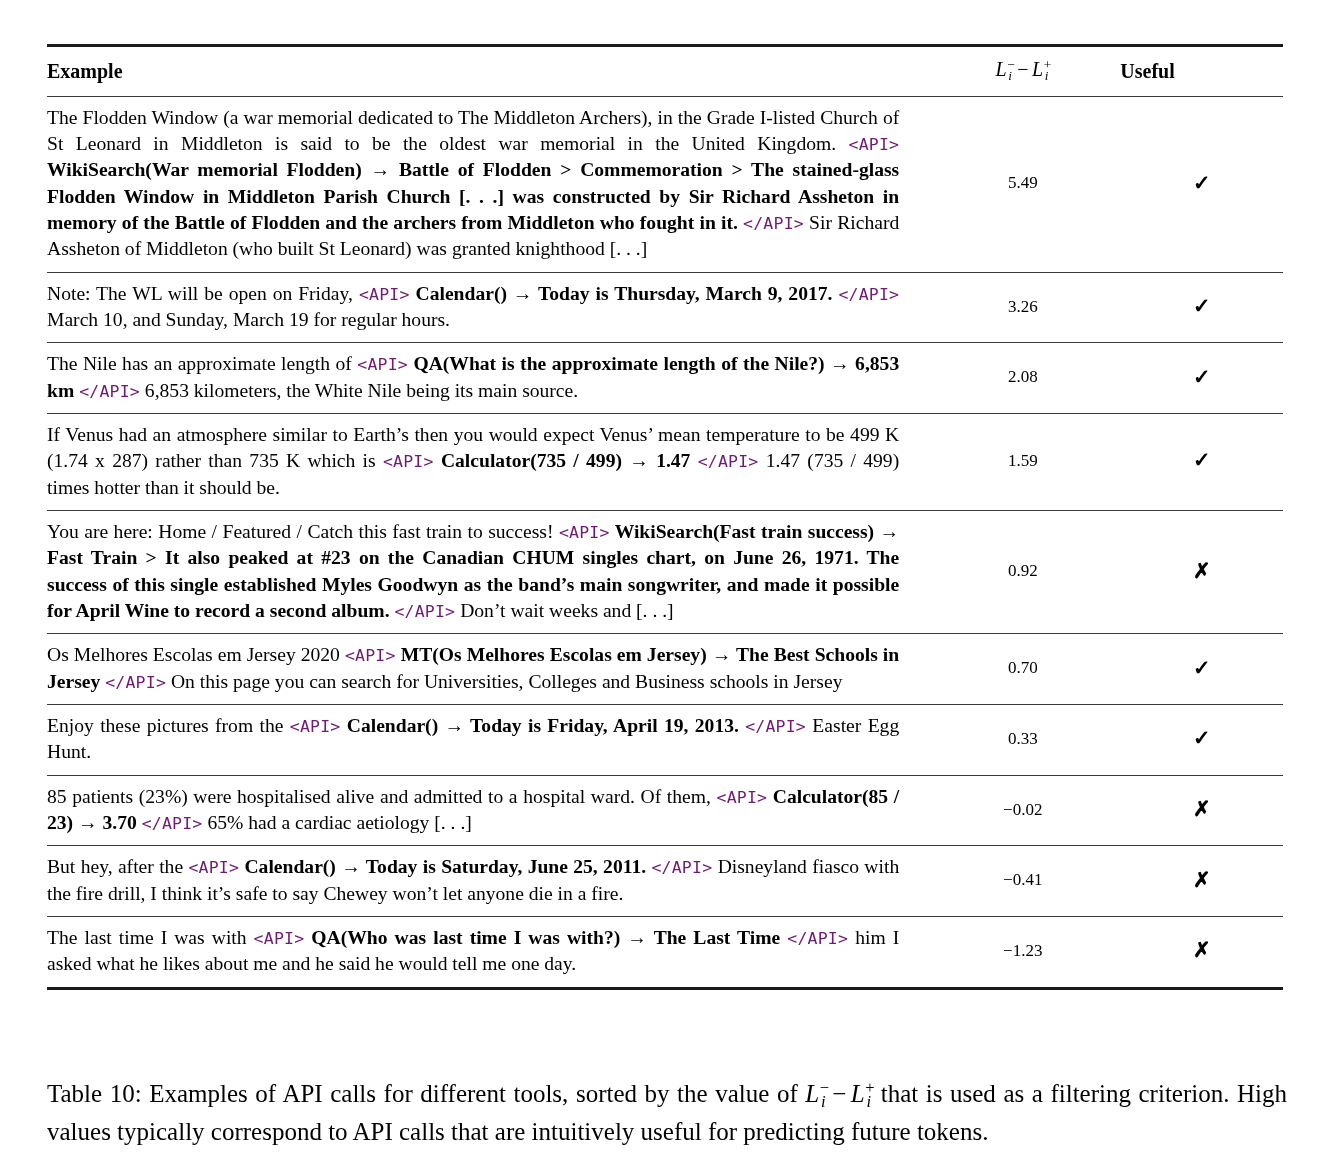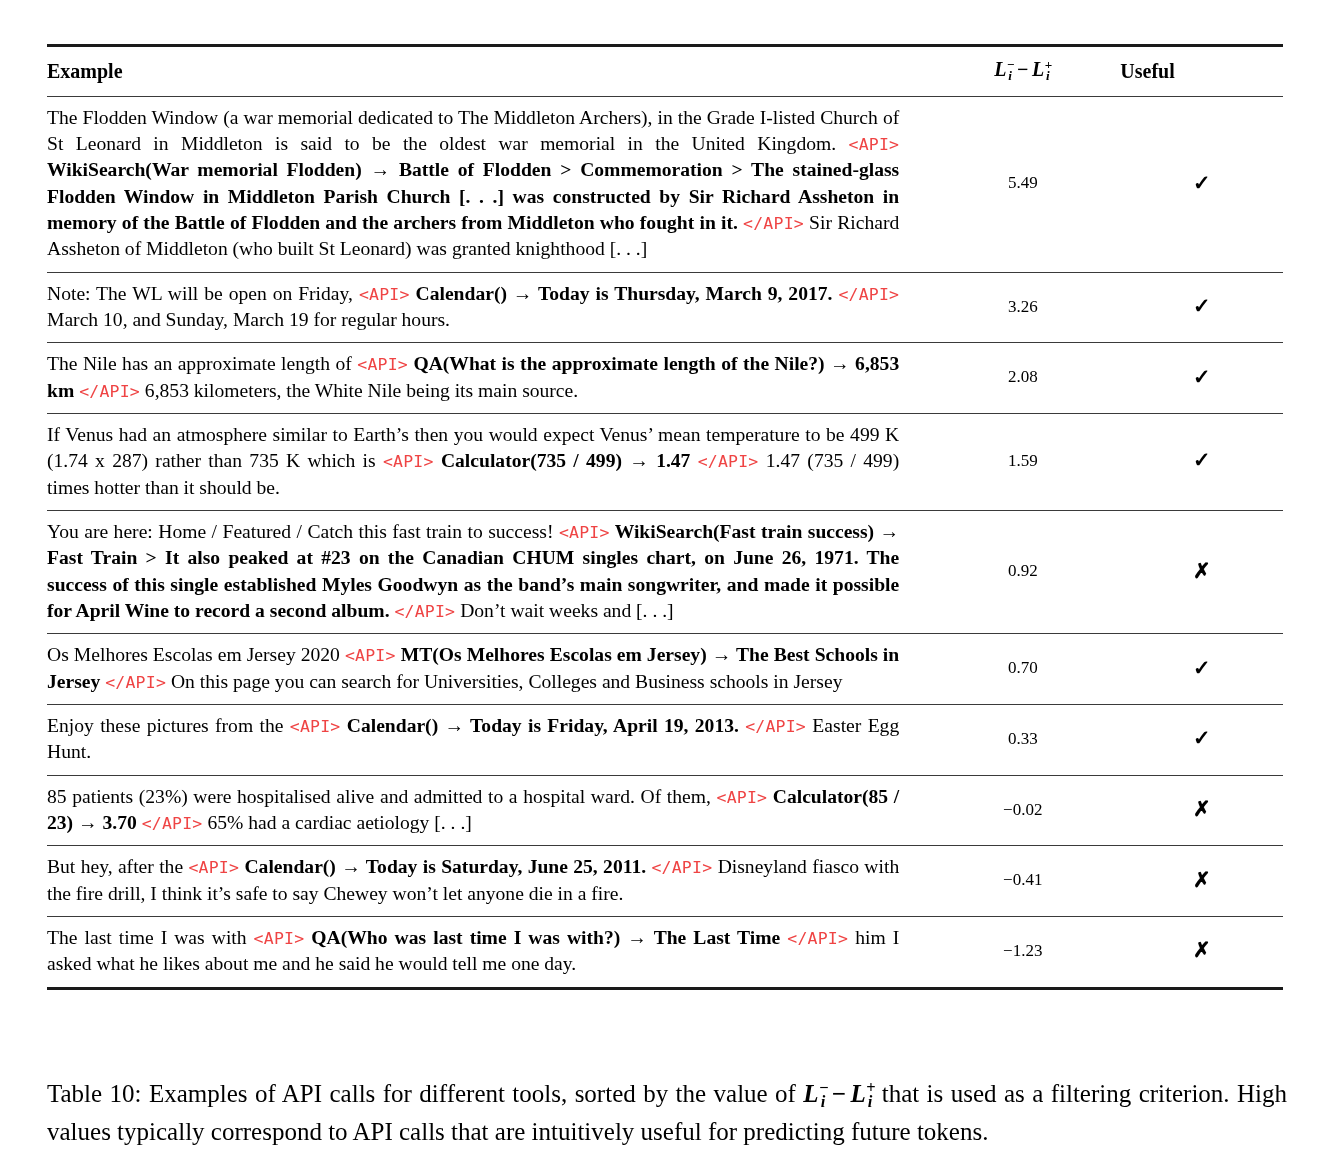--- a/index.html
+++ b/index.html
@@ -82,34 +82,34 @@
     font-size: 21px;
     font-weight: bold;
   }
   tbody tr + tr td { border-top: 1.6px solid #3a3a3a; }
   tbody tr:first-child td { border-top: 1.6px solid #3a3a3a; }
 
   
   .api-tag {
     font-family: "DejaVu Sans Mono", "Liberation Mono", monospace;
     font-size: 16.5px;
-    color: #ef4444;
+    color: #701a75;
     letter-spacing: 0.2px;
     white-space: nowrap;
   }
   .call {
     font-weight: bold;
   }
 
   
   .math {
     font-family: "Liberation Serif", "DejaVu Serif", serif;
     font-style: italic;
     white-space: nowrap;
-    font-weight: bold;
+    font-weight: normal;
   }
   .math .L { font-style: italic; }
   .math .sup {
     font-style: normal;
     font-size: 0.66em;
     vertical-align: 0.52em;
     margin-left: 0.5px;
   }
   .math .sub {
     font-style: italic;

